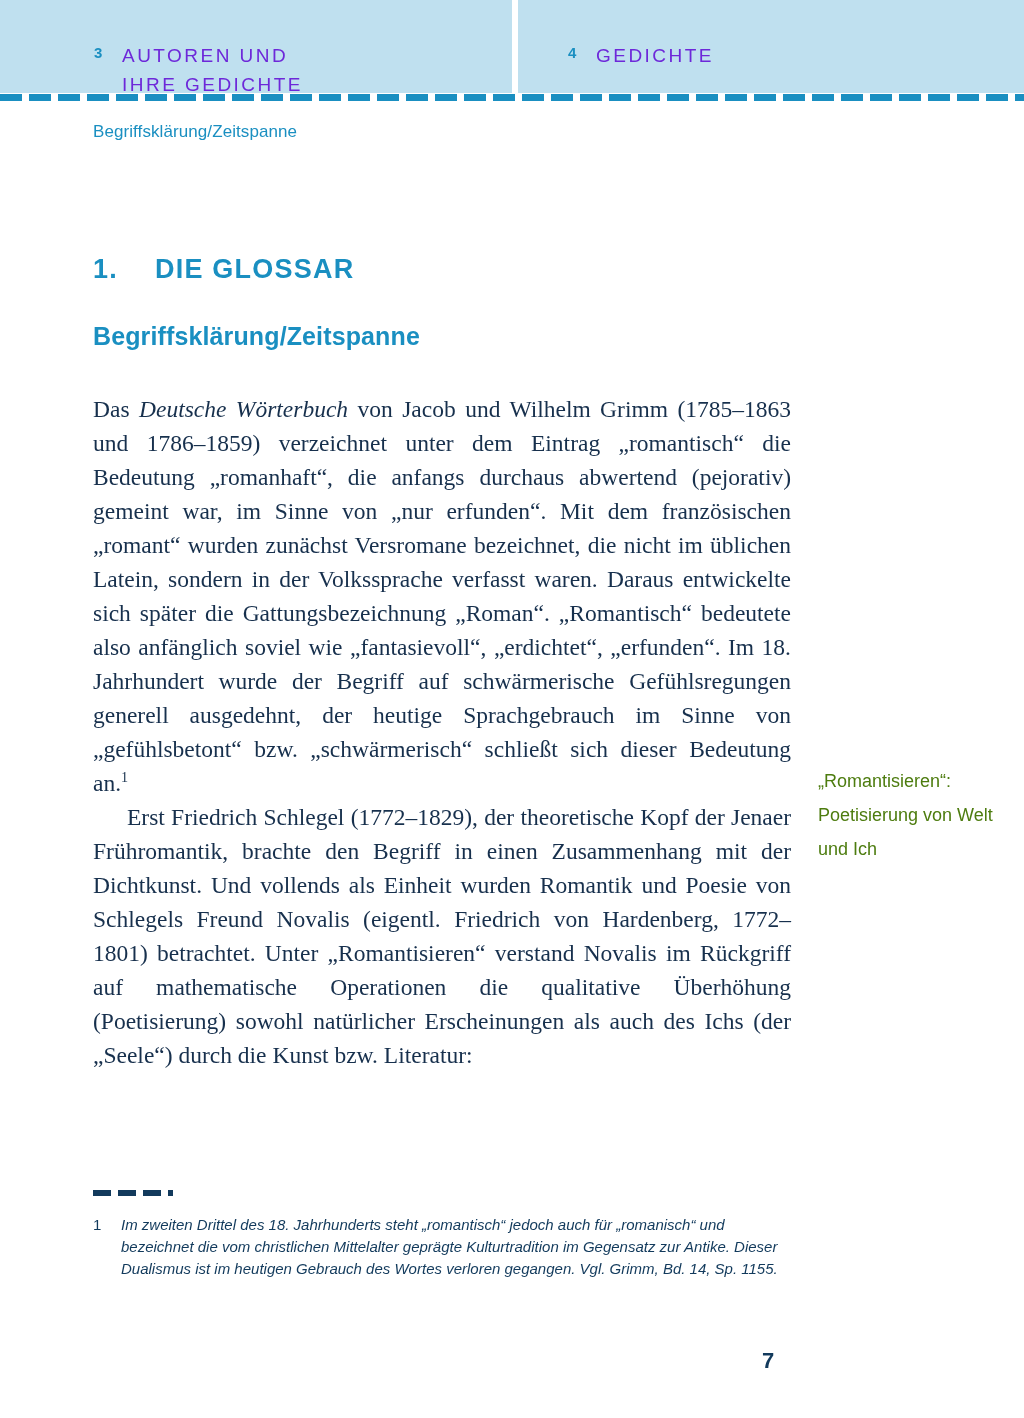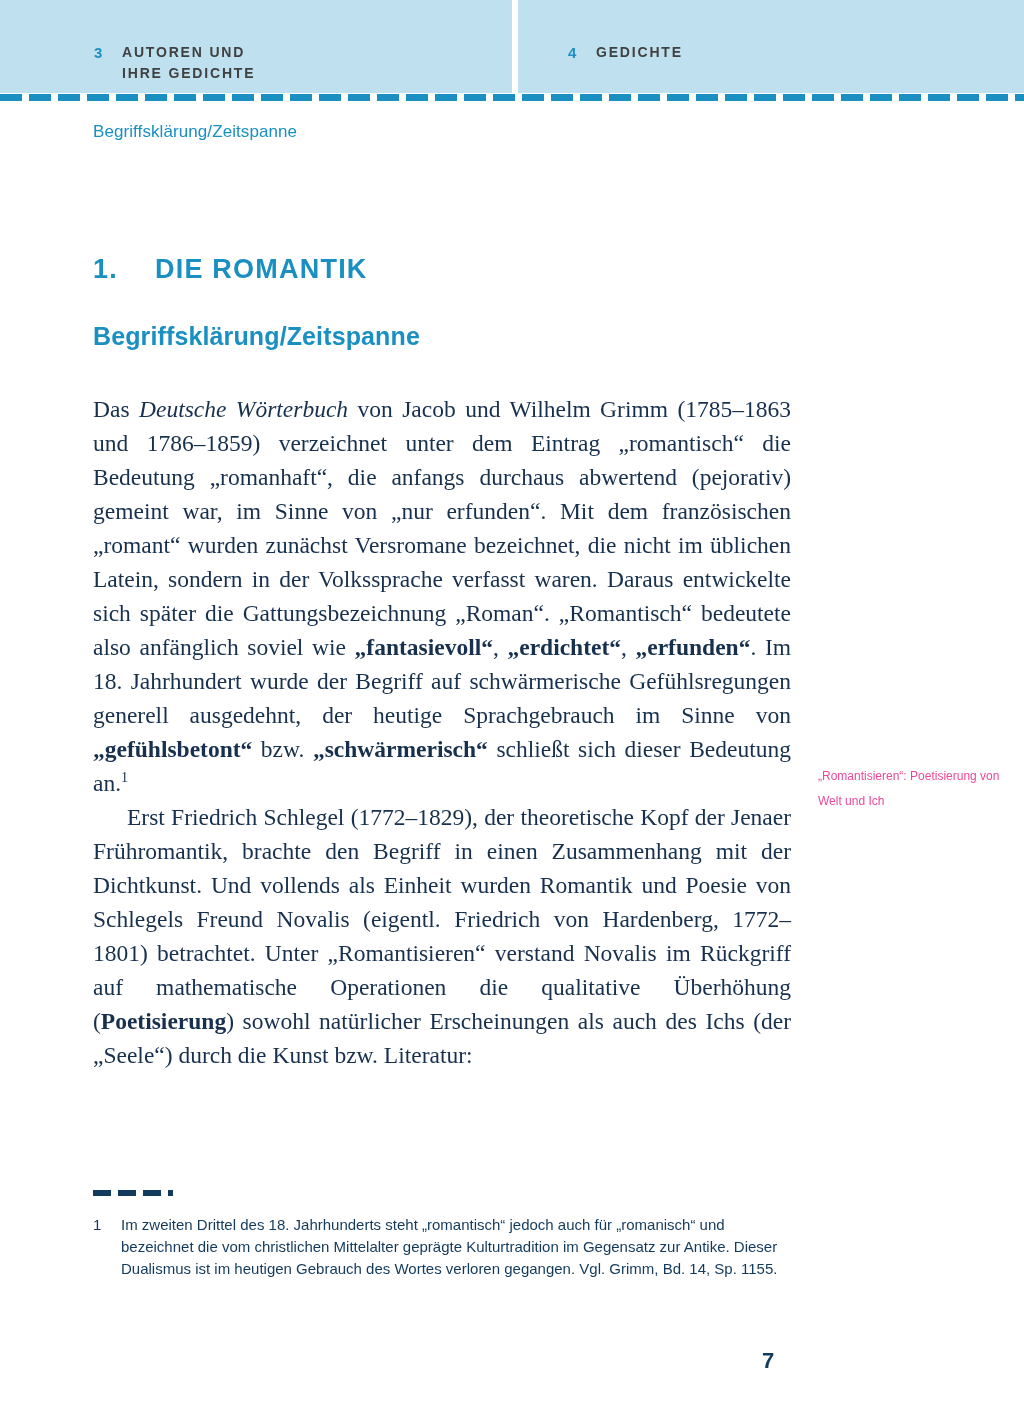--- a/index.html
+++ b/index.html
@@ -47,23 +47,23 @@
   .tab-num {
     color: #1a8fc1;
     font-size: 15px;
     font-weight: 600;
     letter-spacing: 0.06em;
     width: 28px;
     flex: none;
     line-height: 1.5;
   }
   .tab-label {
-    color: #404040;
-    font-size: 14px;
-    font-weight: 700;
+    color: #6d28d9;
+    font-size: 19px;
+    font-weight: 400;
     letter-spacing: 0.13em;
     line-height: 1.5;
     white-space: pre-line;
   }
 
   
   .dash-rule {
     position: absolute;
     left: 0;
     top: 94px;
@@ -118,36 +118,36 @@
     color: #17304d;
     font-family: "Liberation Serif", serif;
     font-size: 23.5px;
     line-height: 34px;
     text-align: justify;
     text-justify: inter-word;
   }
   .body-col p { margin: 0; }
   .body-col p.indent { text-indent: 34px; }
   .body-col i { }
-  .body-col b { font-weight: bold; }
+  .body-col b { font-weight: normal; }
   .body-col sup {
     font-size: 0.6em;
     vertical-align: super;
     line-height: 0;
   }
 
   
   .margin-note {
     position: absolute;
     left: 818px;
     top: 764px;
     width: 190px;
-    color: #ec4899;
-    font-size: 12px;
-    line-height: 25px;
+    color: #4d7c0f;
+    font-size: 18px;
+    line-height: 34px;
   }
 
   
   .footnote-rule {
     position: absolute;
     left: 93px;
     top: 1190px;
     width: 80px;
     height: 6px;
     background-image: repeating-linear-gradient(
@@ -160,21 +160,21 @@
     position: absolute;
     left: 93px;
     top: 1214px;
     width: 700px;
     display: flex;
     color: #123a5c;
     font-size: 15px;
     line-height: 22px;
   }
   .footnote-marker { width: 28px; flex: none; }
-  .footnote-text { flex: 1; }
+  .footnote-text { flex: 1; font-style: italic; }
 
   
   .page-number {
     position: absolute;
     left: 762px;
     top: 1348px;
     color: #123a5c;
     font-size: 22px;
     font-weight: bold;
   }
@@ -200,21 +200,21 @@
       </div>
     </div>
   </div>
 
   <div class="dash-rule"></div>
 
   <div class="running-head">Begriffsklärung/Zeitspanne</div>
 
   <div class="chapter-heading">
     <span class="num">1.</span>
-    <span>DIE ROMANTIK</span>
+    <span>DIE GLOSSAR</span>
   </div>
 
   <div class="sub-heading">Begriffsklärung/Zeitspanne</div>
 
   <div class="body-col">
     <p>Das <i>Deutsche Wörterbuch</i> von Jacob und Wilhelm Grimm (1785–1863 und 1786–1859) verzeichnet unter dem Eintrag „romantisch“ die Bedeutung „romanhaft“, die anfangs durchaus abwertend (pejorativ) gemeint war, im Sinne von „nur erfunden“. Mit dem französischen „romant“ wurden zunächst Versromane bezeichnet, die nicht im üblichen Latein, sondern in der Volkssprache verfasst waren. Daraus entwickelte sich später die Gattungsbezeichnung „Roman“. „Romantisch“ bedeutete also anfänglich soviel wie <b>„fantasievoll“</b>, <b>„erdichtet“</b>, <b>„erfunden“</b>. Im 18. Jahrhundert wurde der Begriff auf schwärmerische Gefühlsregungen generell ausgedehnt, der heutige Sprachgebrauch im Sinne von <b>„gefühlsbetont“</b> bzw. <b>„schwärmerisch“</b> schließt sich dieser Bedeutung an.<sup>1</sup></p>
     <p class="indent">Erst Friedrich Schlegel (1772–1829), der theoretische Kopf der Jenaer Frühromantik, brachte den Begriff in einen Zusammenhang mit der Dichtkunst. Und vollends als Einheit wurden Romantik und Poesie von Schlegels Freund Novalis (eigentl. Friedrich von Hardenberg, 1772–1801) betrachtet. Unter „Romantisieren“ verstand Novalis im Rückgriff auf mathematische Operationen die qualitative Überhöhung (<b>Poetisierung</b>) sowohl natürlicher Erscheinungen als auch des Ichs (der „Seele“) durch die Kunst bzw. Literatur:</p>
   </div>
 
   <div class="margin-note">„Romantisieren“: Poetisierung von Welt und Ich</div>

